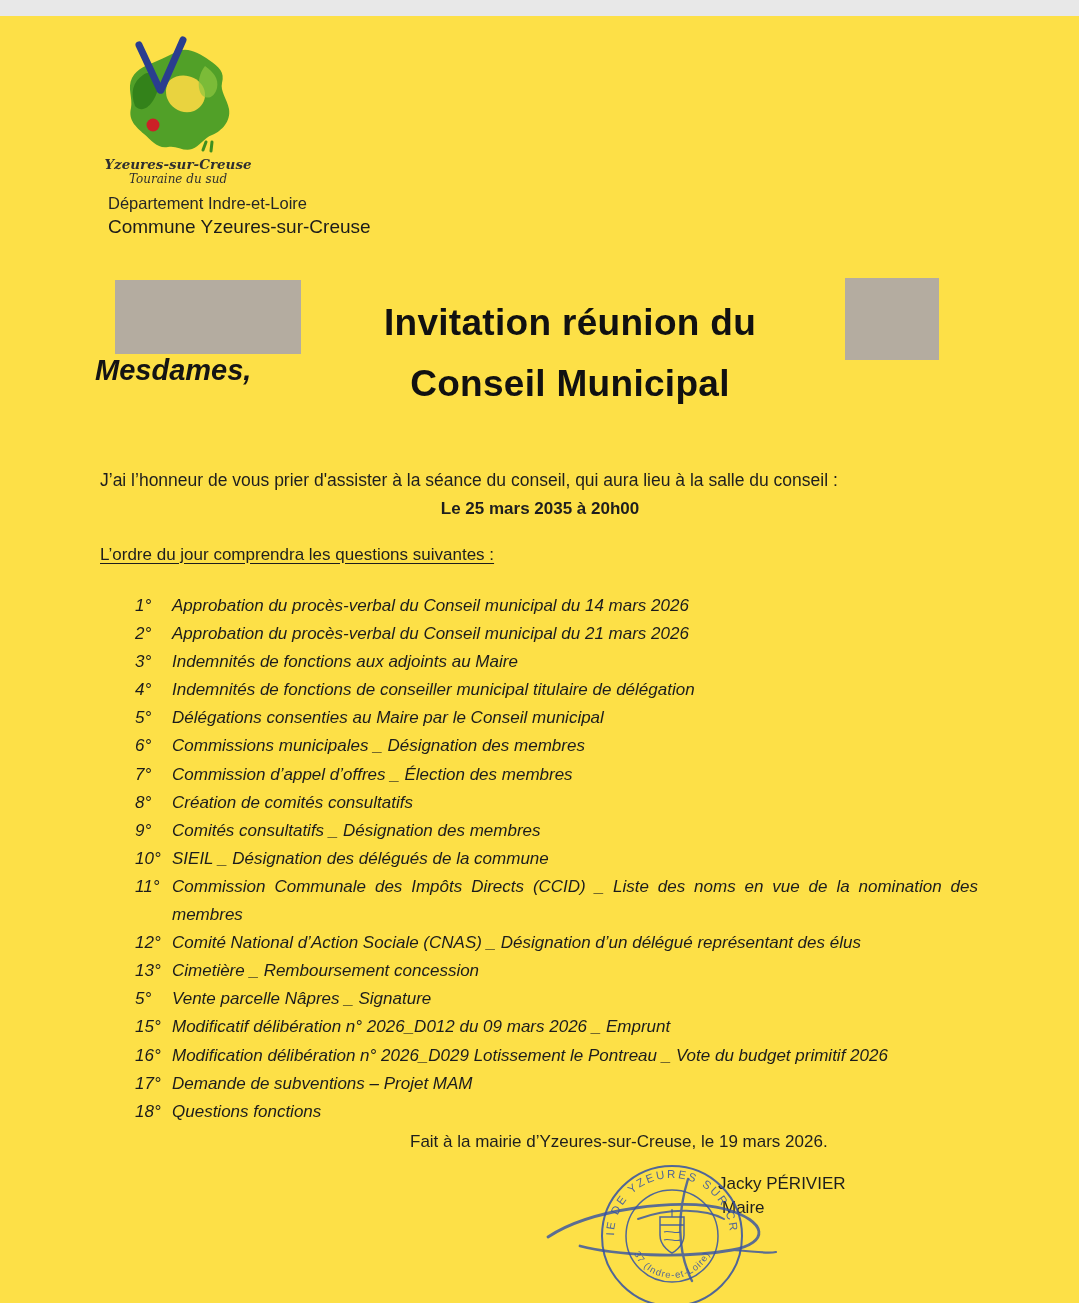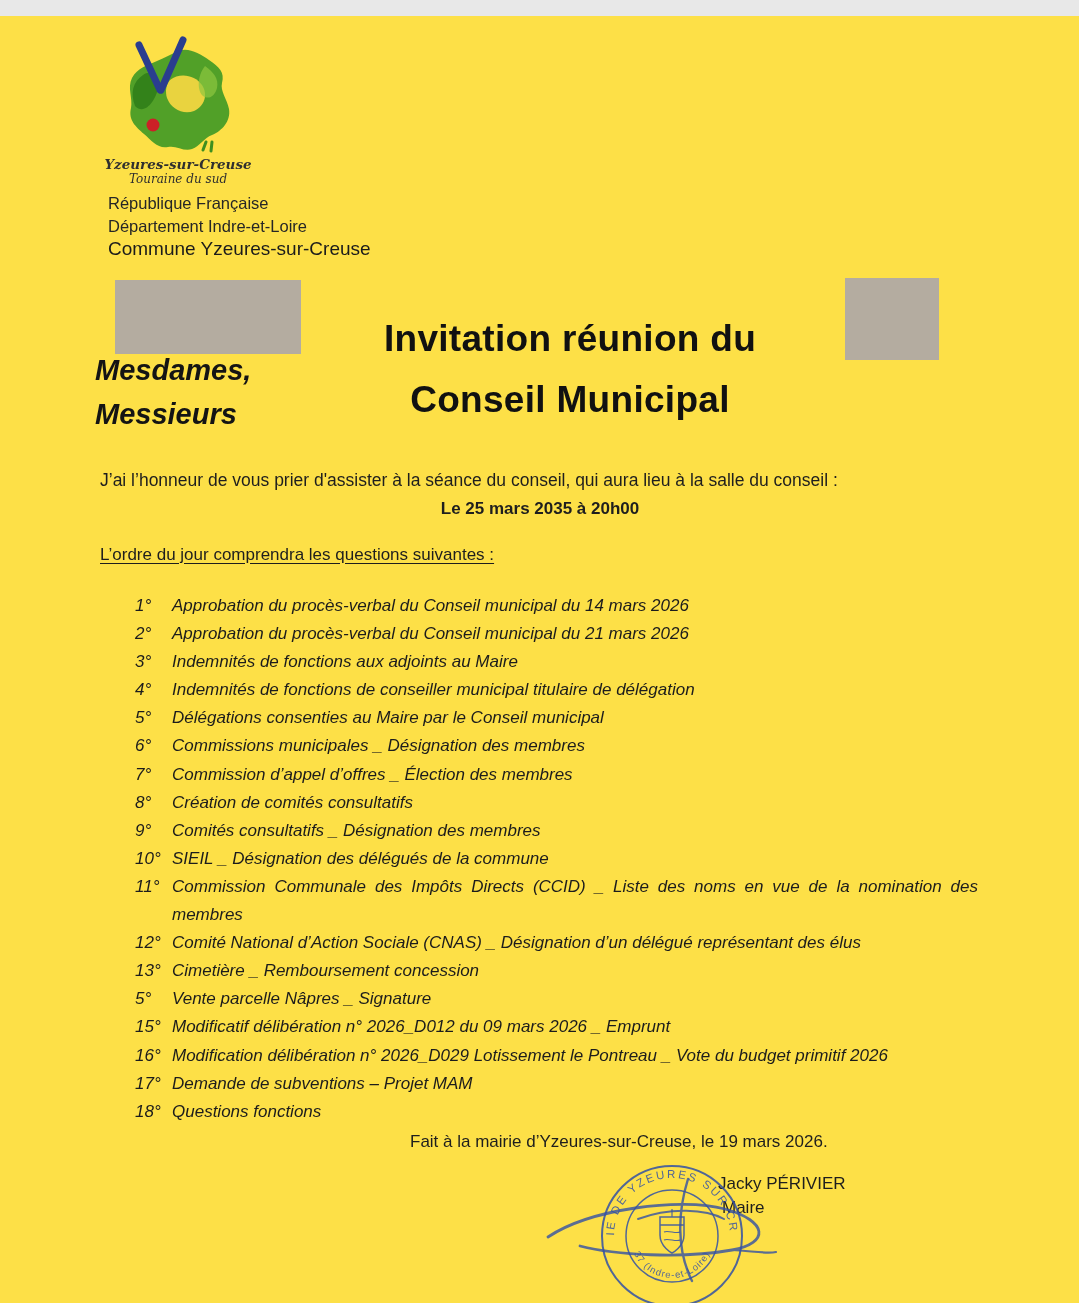--- a/index.html
+++ b/index.html
@@ -22,21 +22,21 @@
   .logo-caption{left:104px; top:141px; width:148px; text-align:center;
     font-family:"DejaVu Serif", serif; font-style:italic; color:#2f2f2f; line-height:15px;}
   .logo-caption .l1{font-size:13.5px; font-weight:bold;}
   .logo-caption .l2{font-size:12px;}
 
   
   .letterhead{left:108px; top:176px; font-size:16.5px; line-height:22.5px; color:#262626;}
   .letterhead .commune{font-size:19px; font-weight:normal; margin-top:1px; color:#1b1b1b;}
 
   
-  .doc-title{left:290px; top:292px; width:560px; text-align:center;
+  .doc-title{left:290px; top:276px; width:560px; text-align:center;
     font-size:37px; font-weight:bold; line-height:61px; color:#111; letter-spacing:.3px;}
   .salutation{left:95px; top:332px; width:205px; text-align:left;
     font-size:29px; font-weight:bold; line-height:44px; color:#141414;font-style:italic;}
 
   
   .intro{left:100px; top:434px; width:875px; font-size:17.5px; line-height:24px;}
   .intro b{font-weight:normal;}
   .datetime{left:100px; top:483px; width:880px; text-align:center; font-weight:bold; font-size:17px;}
   .agenda-heading{left:100px; top:529px; font-size:17px; text-decoration:underline; text-underline-offset:3px;}
 
@@ -72,28 +72,26 @@
     <path stroke="#2a3d8f" stroke-width="7" stroke-linecap="round" fill="none" d="M26,9 L47,54"></path>
     <path stroke="#2a3d8f" stroke-width="7" stroke-linecap="round" fill="none" d="M70,4 L48,54"></path>
     <path stroke="#3f8f1f" stroke-width="3" stroke-linecap="round" fill="none" d="M93,106 L90,114 M99,106 L98,115"></path>
   </svg>
   <div class="abs logo-caption">
     <div class="l1">Yzeures-sur-Creuse</div>
     <div class="l2">Touraine du sud</div>
   </div>
 
   <div class="abs letterhead">
-    <div>République Française</div>
     <div>Département Indre-et-Loire</div>
     <div class="commune">Commune Yzeures-sur-Creuse</div>
   </div>
 
   <div class="abs salutation">
     <div>Mesdames,</div>
-    <div>Messieurs</div>
   </div>
 
   <div class="abs doc-title">
     <div>Invitation réunion du</div>
     <div>Conseil Municipal</div>
   </div>
 
   <p class="abs intro"><span>J’ai l’honneur de vous prier d'assister à la séance du conseil, qui aura lieu </span><b>à la salle du conseil</b><span> :</span></p>
 
   <div class="abs datetime">Le 25 mars 2035 à 20h00</div>

